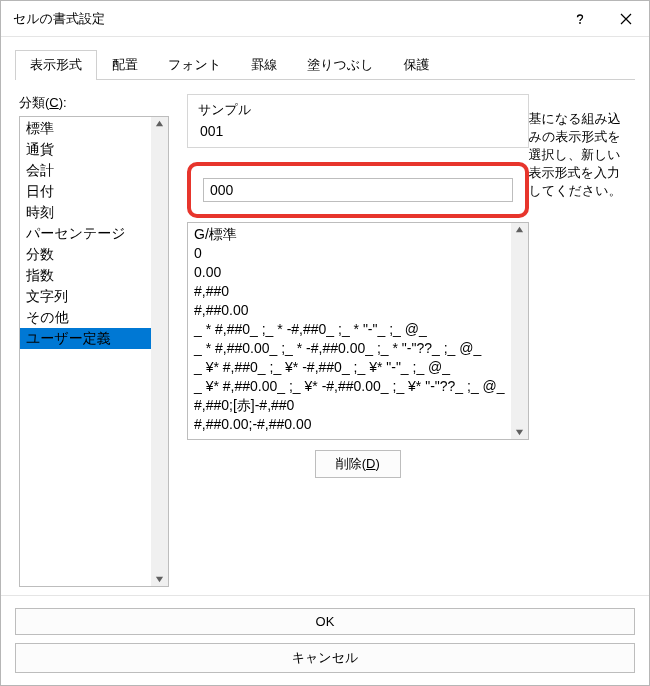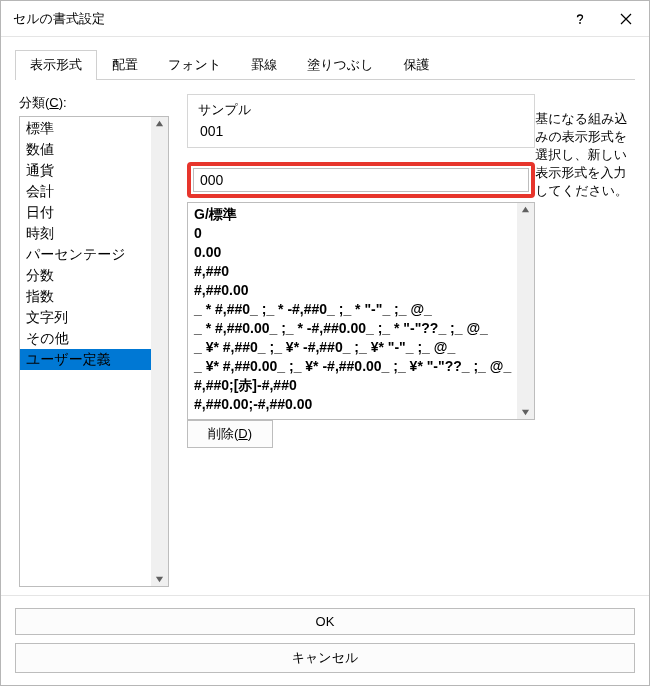--- a/index.html
+++ b/index.html
@@ -115,56 +115,56 @@
   .sample-box {
     border: 1px solid #d6d6d6;
     padding: 6px 10px 8px 10px;
     margin-bottom: 14px;
   }
   .sample-label { font-size: 13px; margin-bottom: 4px; }
   .sample-value { font-size: 14px; padding-left: 2px; }
 
   .type-input-wrap {
     border: 4px solid #e7352c;
-    border-radius: 4px;
-    padding: 2px;
+    border-radius: 10px;
+    padding: 12px;
     margin-bottom: 4px;
   }
   .type-input {
     width: 100%;
     border: 1px solid #bdbdbd;
     padding: 3px 6px;
     font-size: 14px;
     font-family: inherit;
     outline: none;
   }
 
   .formats-box {
     border: 1px solid #bdbdbd;
     height: 218px;
     overflow: hidden;
     display: flex;
-    font-weight: bold;
   }
   .formats-list {
     flex: 1;
     overflow-y: auto;
     padding: 2px 0;
   }
   .fmt-item {
     padding: 0 6px;
     font-size: 14px;
     line-height: 19px;
     white-space: nowrap;
     font-family: "Meiryo", sans-serif;
   }
 
   .delete-row {
     display: flex;
-    justify-content: flex-start;
+    justify-content: center;
+    margin-top: 10px;
   }
   .btn {
     border: 1px solid #bdbdbd;
     background: #fcfcfc;
     padding: 4px 18px;
     font-size: 13px;
     font-family: inherit;
     cursor: default;
     min-width: 86px;
   }
@@ -217,21 +217,20 @@
   <div class="body-area">
     <div class="top-row">
 
       <div class="col-left">
         <div class="label">
           <span>分類(</span><span class="underline">C</span><span>):</span>
         </div>
         <div class="categories-box">
           <div class="categories-list" id="categories-list">
               <div class="cat-item">標準</div>
-              <div class="cat-item">数値</div>
               <div class="cat-item">通貨</div>
               <div class="cat-item">会計</div>
               <div class="cat-item">日付</div>
               <div class="cat-item">時刻</div>
               <div class="cat-item">パーセンテージ</div>
               <div class="cat-item">分数</div>
               <div class="cat-item">指数</div>
               <div class="cat-item">文字列</div>
               <div class="cat-item">その他</div>
               <div class="cat-item selected">ユーザー定義</div>

